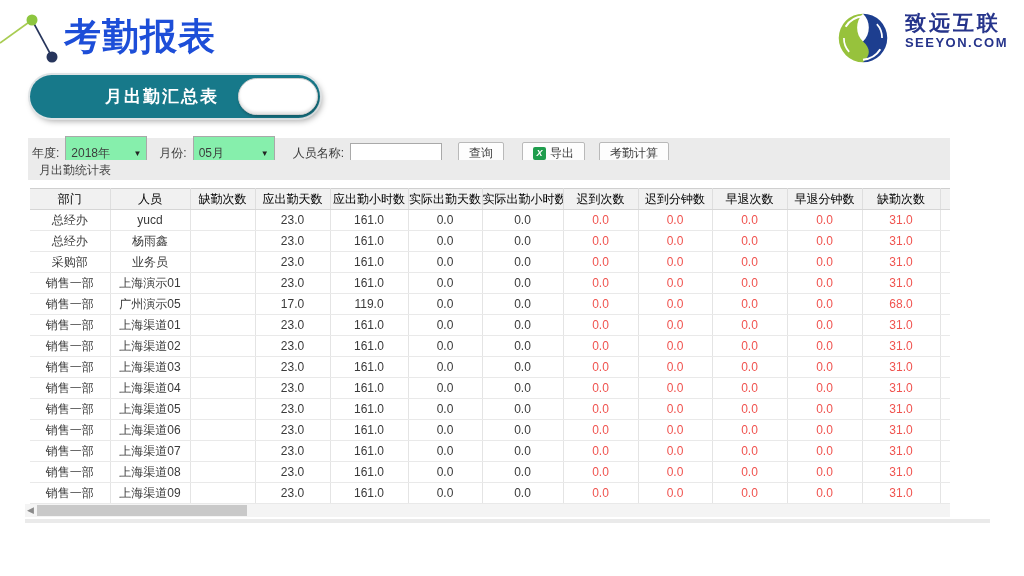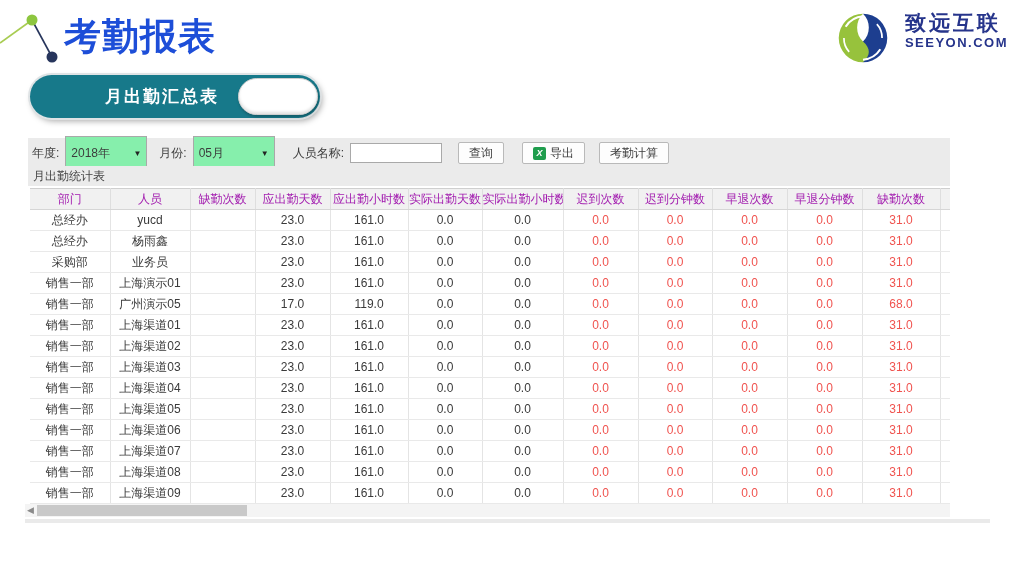--- a/index.html
+++ b/index.html
@@ -61,29 +61,29 @@
     font-size:12px; color:#3c3c3c; padding:0 10px; margin-left:6px;
     display:flex; align-items:center; gap:4px; cursor:pointer; white-space:nowrap;
   }
   .excel-ico {
     width:13px; height:13px; background:#1f9d4d; border-radius:2px;
     color:#fff; font-size:9px; font-weight:700; line-height:13px; text-align:center;
     display:inline-block; font-style:italic;
   }
   
   .section-row {
-    position:absolute; left:28px; top:166px; width:922px; height:20px;
-    background:#ebebeb; display:flex; align-items:center; padding-left:5px;
+    position:absolute; left:28px; top:160px; width:922px; height:20px;
+    background:#ebebeb; display:flex; align-items:center; padding-left:11px;
     font-size:12px; color:#444;
   }
   
   .table-wrap { position:absolute; left:30px; top:188px; width:920px; }
   table { border-collapse:collapse; table-layout:fixed; width:920px; font-size:12px; }
   th {
-    background:#f1f1f1; color:#a21caf; font-weight:400; height:21px;
+    background:#f1f1f1; color:#000000; font-weight:400; height:21px;
     border-top:1px solid #cfcfcf; border-bottom:1px solid #d6d6d6;
     border-right:1px solid #dedede; text-align:center; overflow:hidden; white-space:nowrap;
   }
   td {
     height:21px; background:#fff; text-align:center; color:#3a3a3a;
     border-bottom:1px solid #e9e9e9; border-right:1px solid #e4e4e4;
     overflow:hidden; white-space:nowrap;
   }
   td.red { color:#f0534f; }
   th:last-child, td:last-child { border-right:none; }

